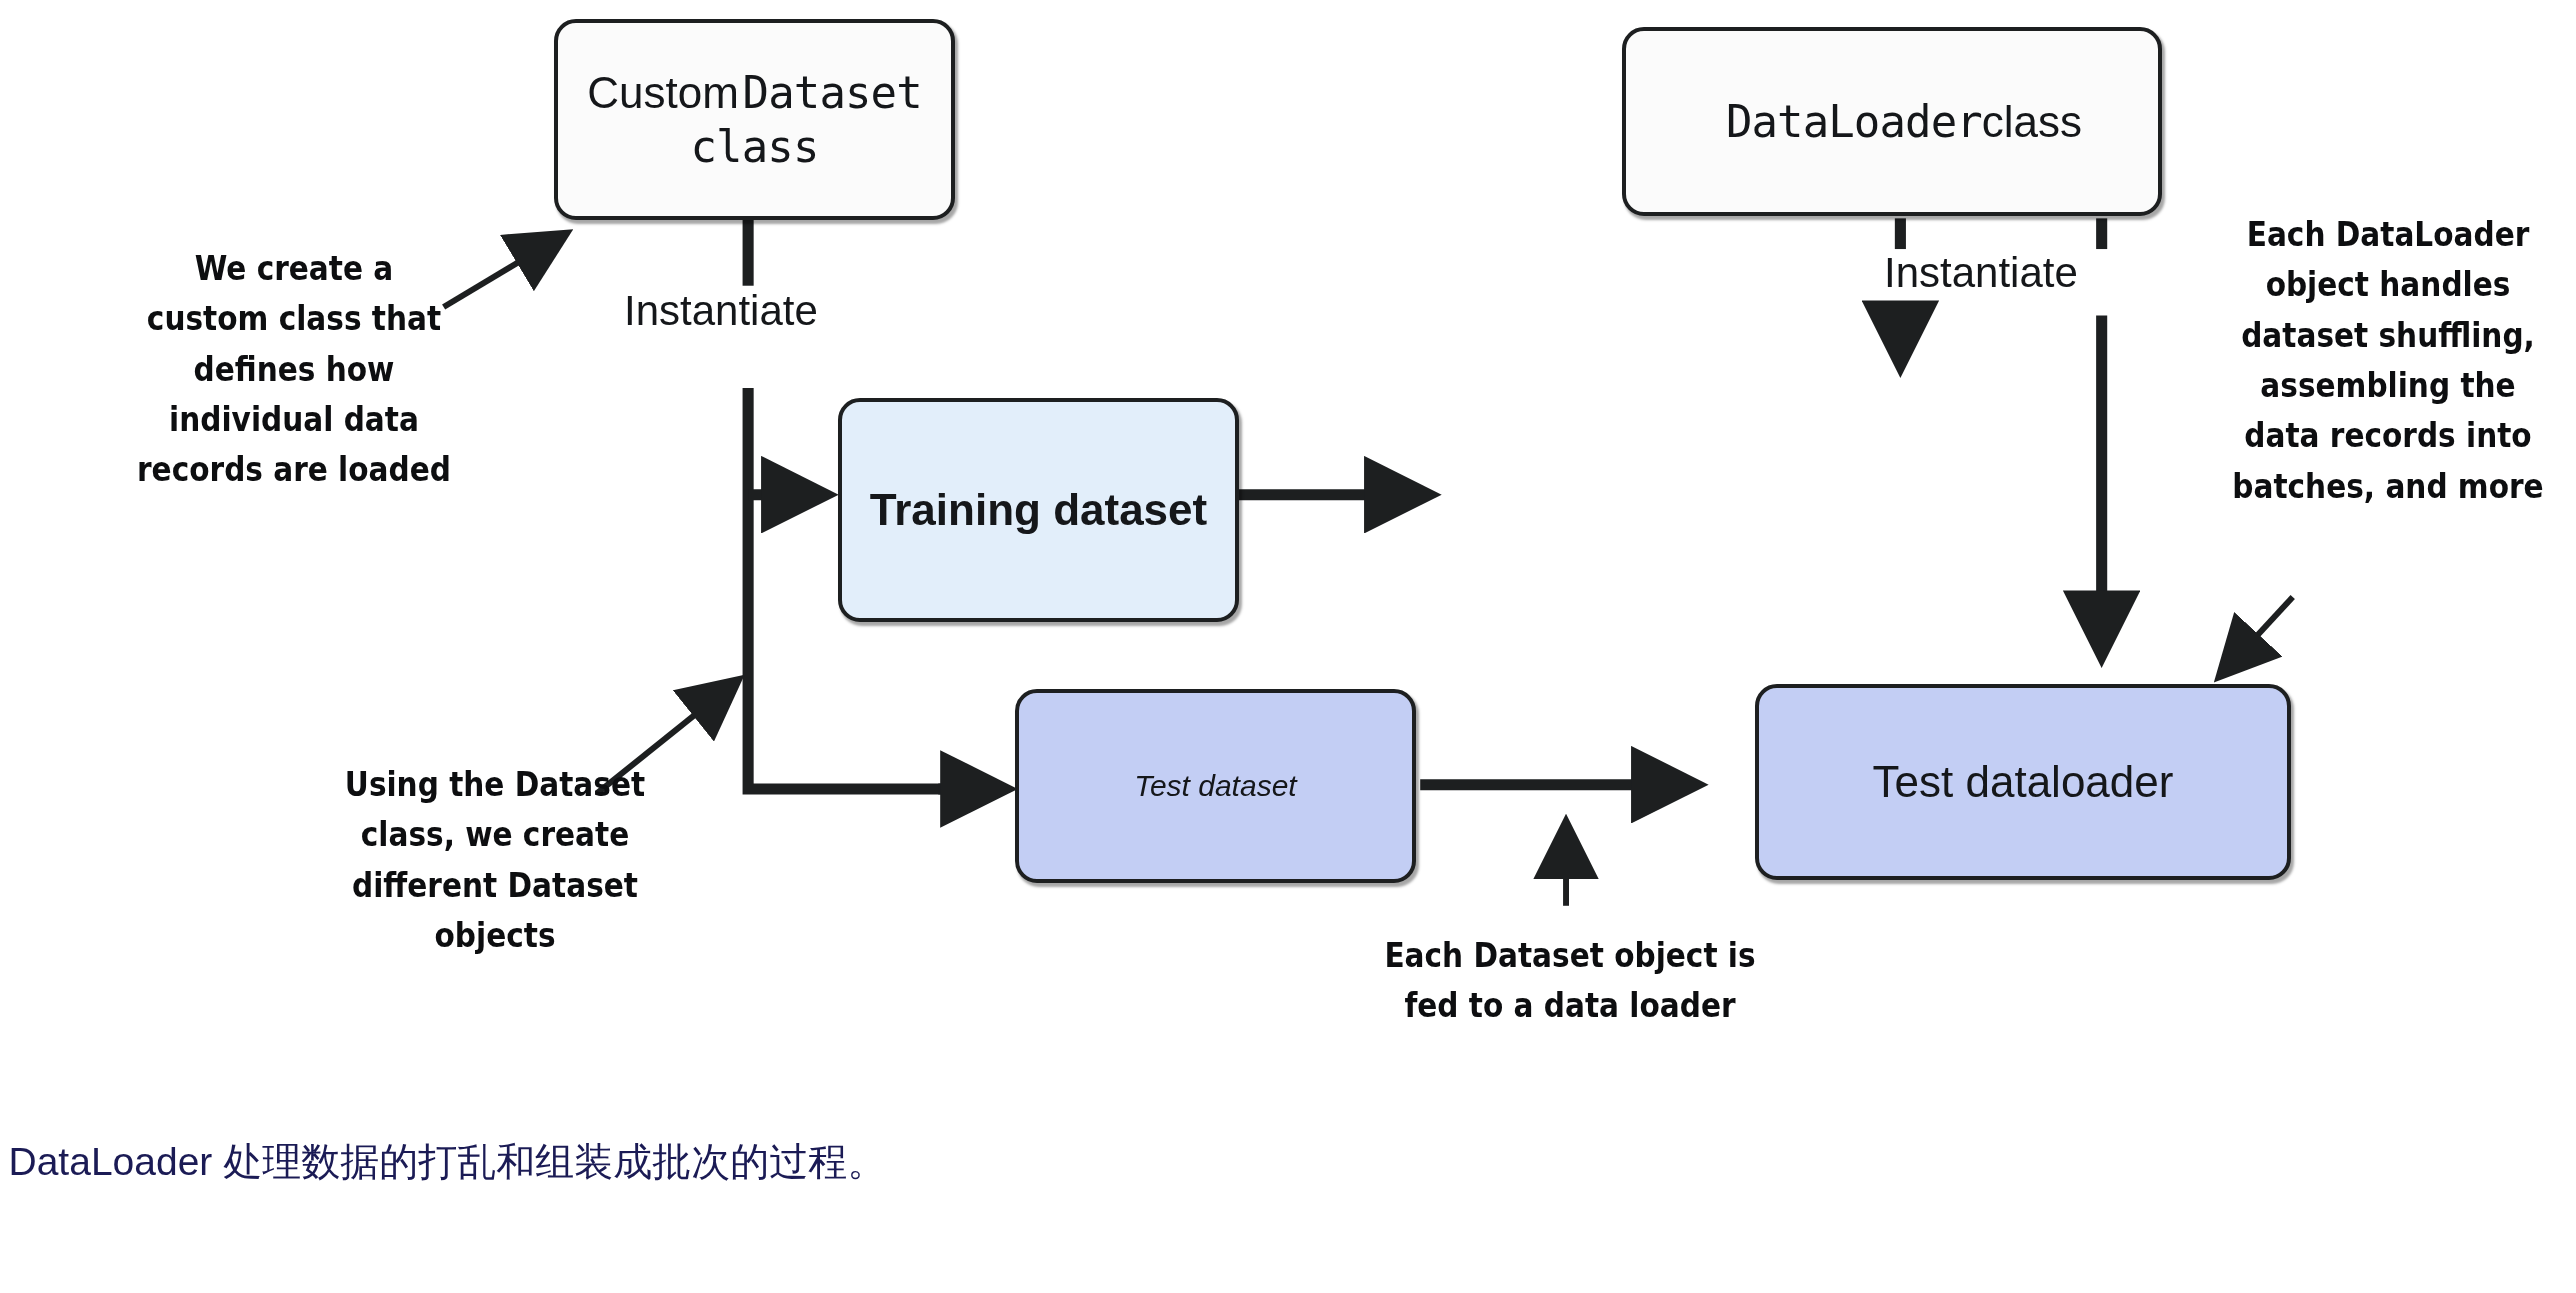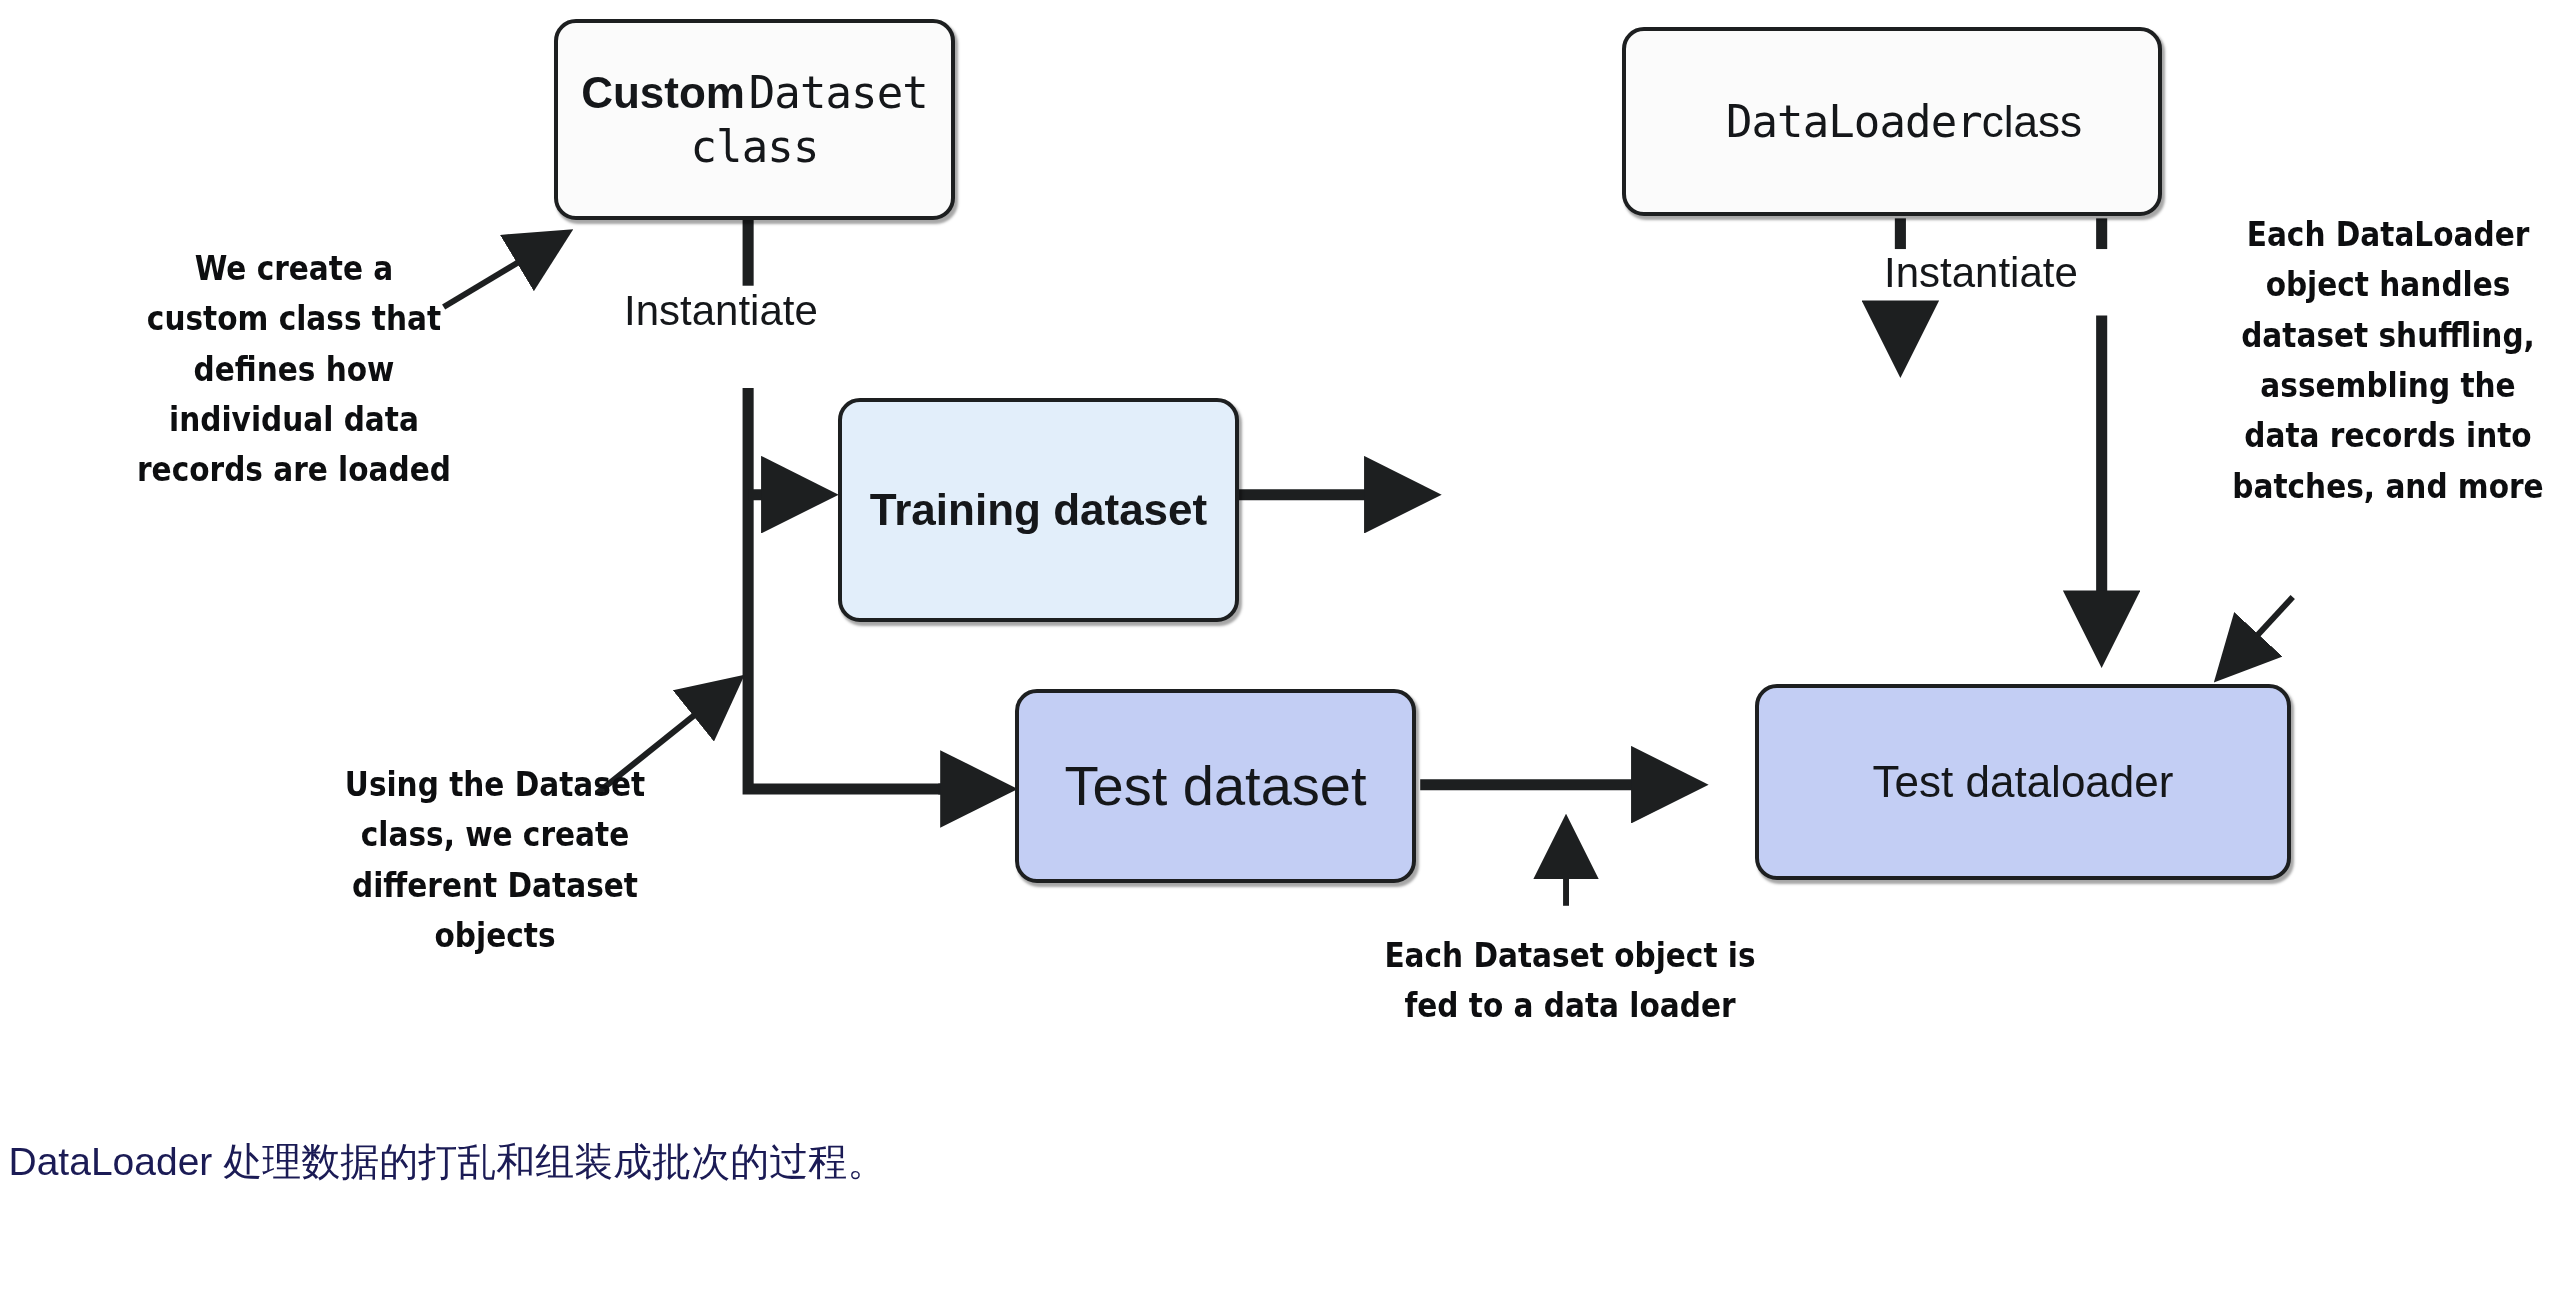--- a/index.html
+++ b/index.html
@@ -87,38 +87,38 @@
     <g>
       <path d="M1836,1062 L1836,968" stroke="#1d1f20" stroke-width="7" fill="none" marker-end="url(#ahThin)"></path>
     </g>
     <g>
       <path d="M2688,700 L2605,790" stroke="#1d1f20" stroke-width="7" fill="none" marker-end="url(#ahThin)"></path>
     </g>
   </svg>
 
   <div class="node white" style="left:554px;top:19px;width:401px;height:201px;">
     <div class="lbl">
-      <span class="sans" style="font-size:44px;font-weight:bold;">Custom</span>
+      <span class="sans" style="font-size:44px;">Custom</span>
       <span class="mono" style="font-size:44px;">Dataset class</span>
     </div>
   </div>
 
   <div class="node white" style="left:1622px;top:27px;width:540px;height:189px;">
     <div class="lbl" style="font-size:44px;">
       <span class="mono" style="display:inline;margin-left:24px;">DataLoader</span><span class="sans" style="display:inline;">class</span>
     </div>
   </div>
 
   <div class="node lightblue" style="left:838px;top:398px;width:401px;height:224px;font-weight:bold;">
     <span class="lbl sans" style="font-size:44px;">Training dataset</span>
   </div>
 
 
   <div class="node midblue" style="left:1015px;top:689px;width:401px;height:194px;">
-    <span class="lbl sans" style="font-size:56px;">Test dataset</span>
+    <span class="lbl sans" style="font-size:30px;font-style:italic;">Test dataset</span>
   </div>
 
   <div class="node midblue" style="left:1755px;top:684px;width:536px;height:196px;justify-content:center;">
     <span class="lbl sans" style="font-size:44px;">Test dataloader</span>
   </div>
 
   <div class="edgelabel" style="left:624px;top:287px;">Instantiate</div>
 
   <div class="edgelabel" style="left:1884px;top:249px;">Instantiate</div>
 

